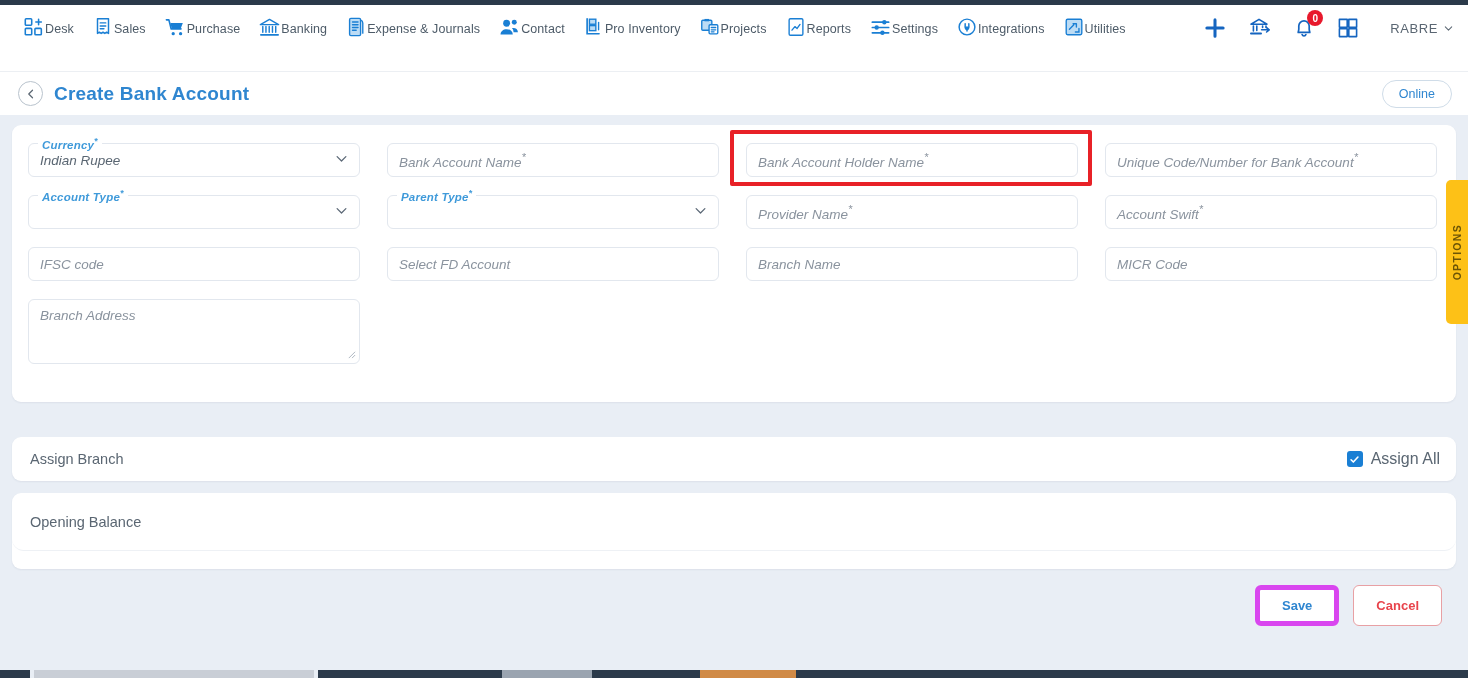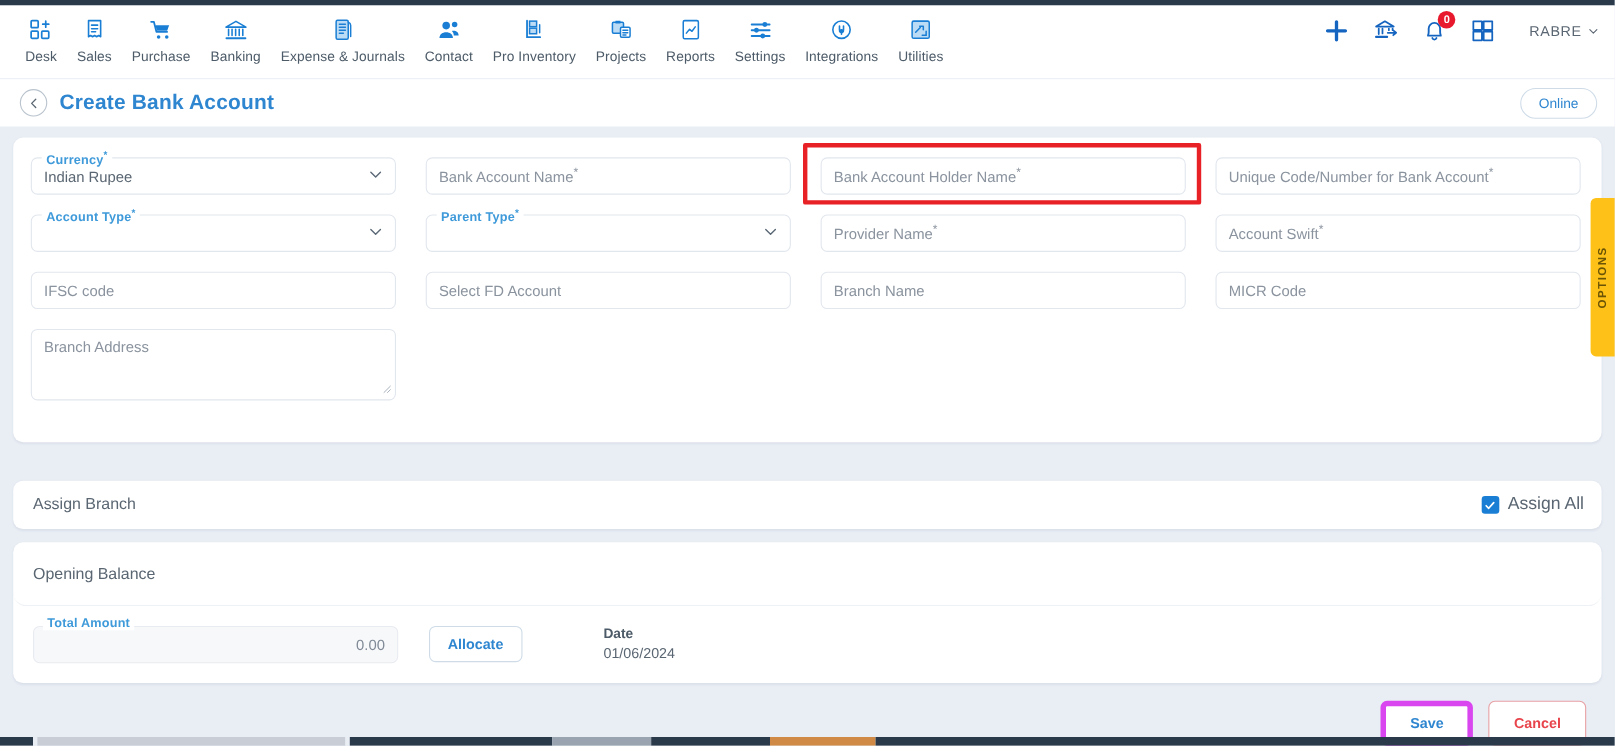--- a/index.html
+++ b/index.html
@@ -16,21 +16,21 @@
   
   .topstrip { height:5px; background:#2b3a4a; width:100%; }
 
   
   .header {
     height:66px; background:#ffffff; display:flex; align-items:flex-start;
     padding:6px 14px 0 14px; position:relative;
   }
   .navitems { display:flex; align-items:flex-start; }
   .navitem {
-    display:flex; flex-direction:column; align-items:center;
+    display:flex; flex-direction:row; align-items:center;
     padding:2px 9px 0 9px; cursor:pointer; min-width:0;
   }
   .navitem .ico { height:28px; display:flex; align-items:center; justify-content:center; }
   .navitem .lbl {
     font-size:12.5px; color:#4d5b68; margin-top:3px; white-space:nowrap;
     letter-spacing:.1px;
   }
 
   .headright {
     position:absolute; right:14px; top:10px;
@@ -82,21 +82,21 @@
     grid-template-columns: 332px 332px 332px 332px;
     column-gap:27px; row-gap:0px;
   }
   .cell { position:relative; }
 
   
   .field {
     height:34px; border:1px solid #e2e7ee; border-radius:6px;
     background:#fff; display:flex; align-items:center;
     padding:0 11px; font-size:13.5px; color:#7b8794;
-    position:relative; cursor:text; margin-bottom:18px;
+    position:relative; cursor:text; margin-bottom:18px;font-style:italic;
   }
   .field.sel { cursor:pointer; }
   .field .ph { color:#8a939e; }
   .field .ph sup { color:#8a939e; font-size:11px; }
   .field .val { color:#5a6672; }
   .chev {
     position:absolute; right:10px; top:50%; transform:translateY(-50%);
     color:#5b6876; pointer-events:none;
   }
 
@@ -488,33 +488,20 @@
         <svg width="11" height="11" viewBox="0 0 24 24" fill="none" stroke="#ffffff" stroke-width="3.4">
           <path d="M4.5 12.6l5 5L19.5 6.5" stroke-linecap="round" stroke-linejoin="round"></path>
         </svg>
       </span>
       <span>Assign All</span>
     </span>
   </div>
 
   <div class="card obcard">
     <div class="obhead">Opening Balance</div>
-    <div class="obbody">
-      <div class="totalwrap">
-        <span class="flabel">Total Amount</span>
-        <div class="totalfield">
-          <span>0.00</span>
-        </div>
-      </div>
-      <button class="allocbtn">Allocate</button>
-      <div class="datewrap">
-        <div class="datelbl">Date</div>
-        <div class="dateval">01/06/2024</div>
-      </div>
-    </div>
   </div>
 
   <div class="footer">
     <button class="btn save">Save</button>
     <button class="btn cancel">Cancel</button>
   </div>
 </div>
 
 <div class="taskbar">
   <div class="tb" style="width:30px;background:#2b3a4a;"></div>

